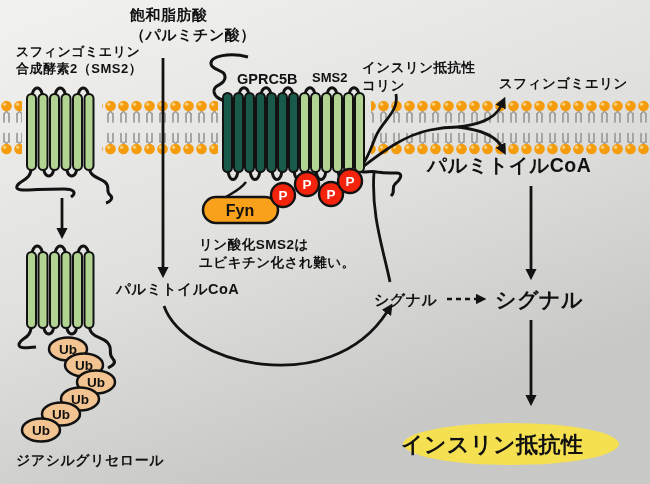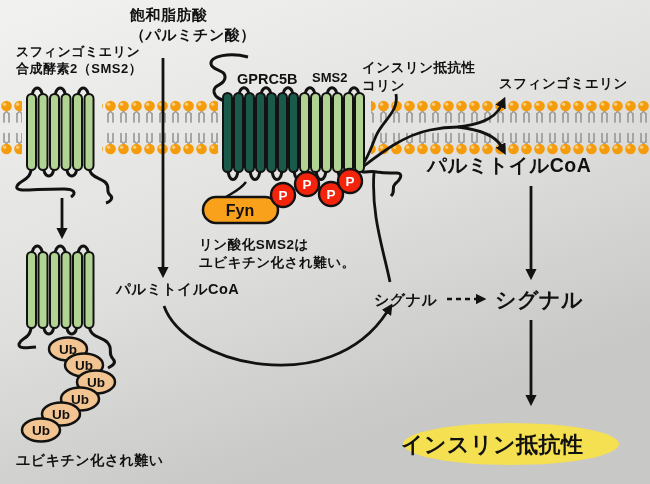--- a/index.html
+++ b/index.html
@@ -211,16 +211,16 @@
 <div class="lbl bold" style="left:312px; top:70px; font-size:13px; letter-spacing:0;">SMS2</div>
 <div class="lbl" style="left:362px; top:59px; font-size:13.5px;">インスリン抵抗性
 コリン</div>
 <div class="lbl" style="left:499px; top:75px; font-size:13.5px;">スフィンゴミエリン</div>
 <div class="lbl bold" style="left:427px; top:153px; font-size:19.5px;">パルミトイルCoA</div>
 <div class="lbl" style="left:199px; top:236px; font-size:13.5px;">リン酸化SMS2は
 ユビキチン化され難い。</div>
 <div class="lbl" style="left:116px; top:280px; font-size:14.5px;">パルミトイルCoA</div>
 <div class="lbl" style="left:374px; top:290px; font-size:15px;">シグナル</div>
 <div class="lbl bold" style="left:495px; top:286px; font-size:21px;">シグナル</div>
-<div class="lbl" style="left:16px; top:451px; font-size:14px;">ユビキチン化され難い</div>
+<div class="lbl" style="left:16px; top:451px; font-size:14px;">ジアシルグリセロール</div>
 <div class="lbl bold" style="left:401px; top:431px; width:220px; text-align:left; font-size:22px;">インスリン抵抗性</div>
 
 </div>
 
 </body></html>

